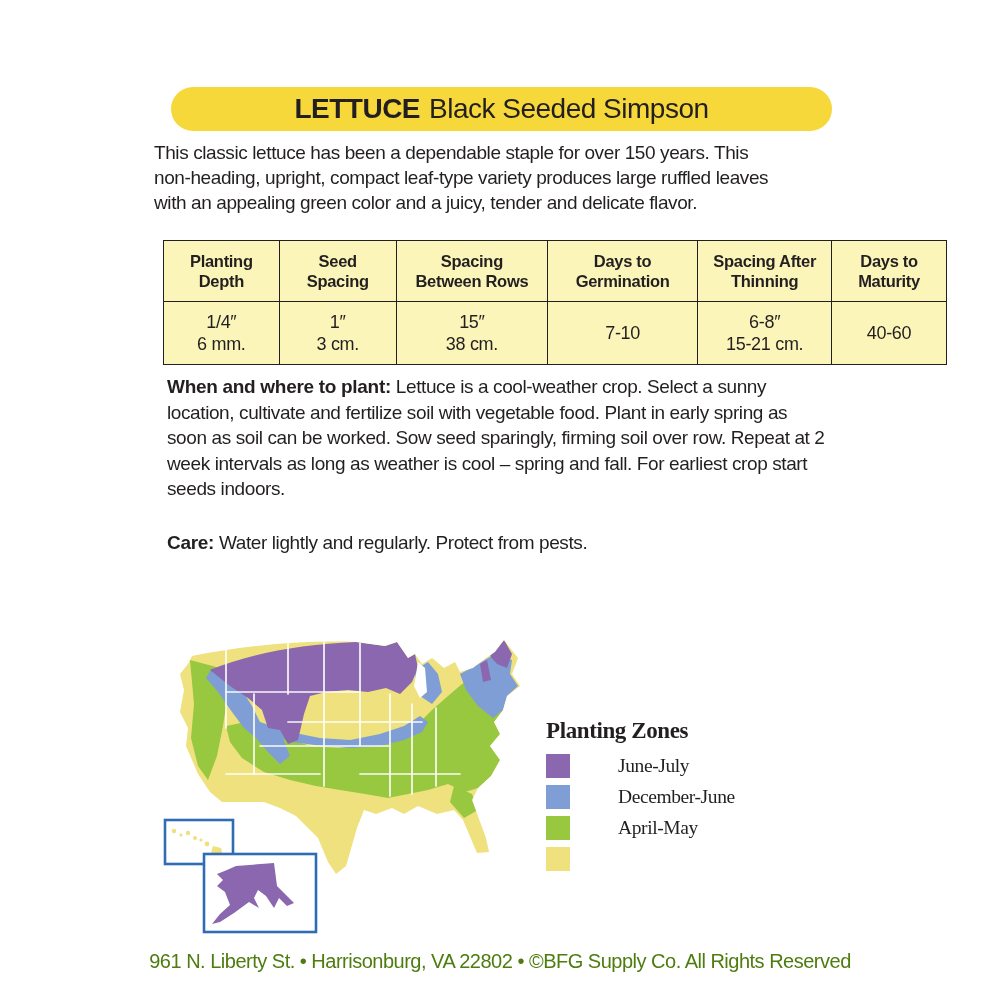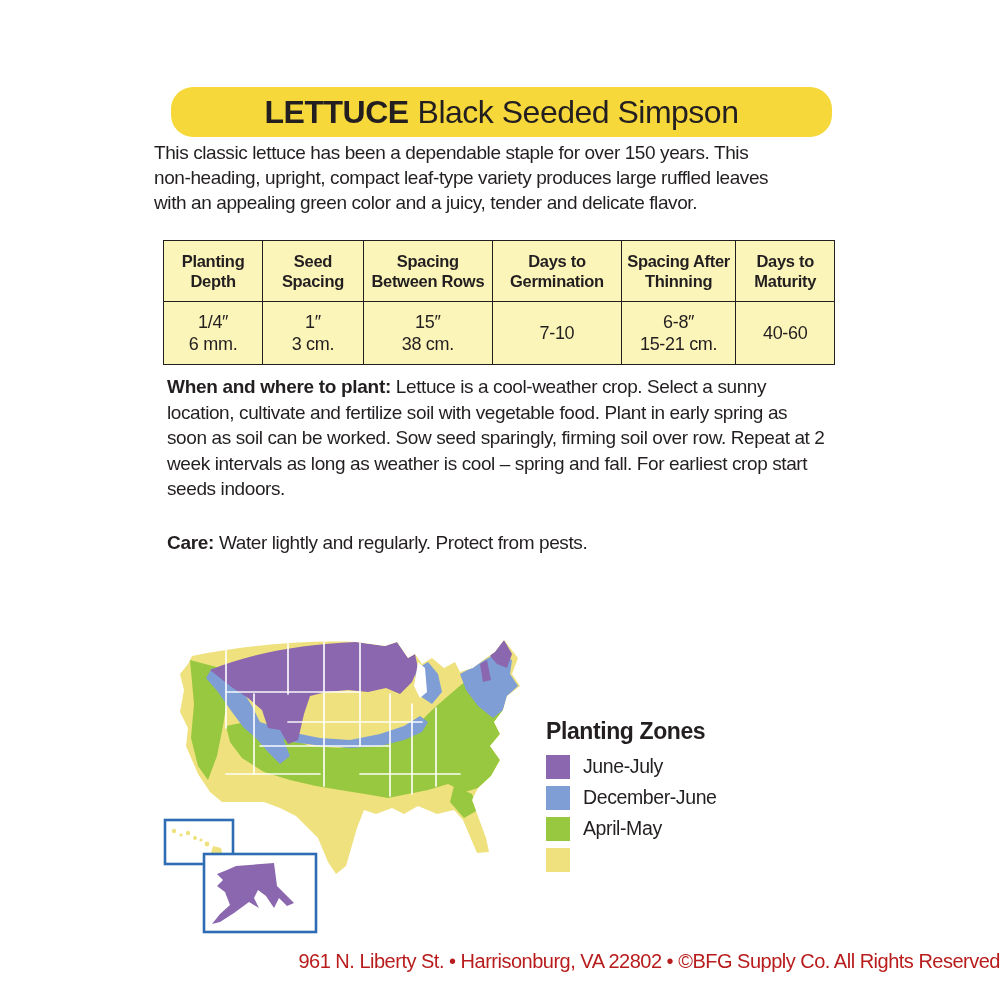--- a/index.html
+++ b/index.html
@@ -5,68 +5,68 @@
   html,body{margin:0;padding:0;}
   body{
     width:1000px;height:1000px;background:#ffffff;
     font-family:"Liberation Sans", sans-serif;
     color:#231f20;position:relative;overflow:hidden;
   }
   .page{position:absolute;inset:0;}
 
   
   .banner{
-    position:absolute;left:171px;top:87px;width:661px;height:50px;
+    position:absolute;left:171px;top:87px;width:661px;height:44px;
     border-radius:22px;display:flex;align-items:center;justify-content:center;
-    font-size:32px;letter-spacing:-0.5px;white-space:nowrap;
+    font-size:28px;letter-spacing:-0.5px;white-space:nowrap;
   }
   .banner .bold{font-weight:700;margin-right:9px;}
   .banner .reg{font-weight:500;}
 
   
   .desc{
     position:absolute;left:154px;top:140px;width:700px;
     font-size:19px;line-height:25px;letter-spacing:-0.4px;font-weight:500;
     white-space:pre-line;
   }
   .section{position:absolute;left:167px;width:706px;
     font-size:19px;line-height:25.5px;letter-spacing:-0.4px;font-weight:500;}
   .section .lead{font-weight:700;letter-spacing:-0.3px;}
   .section .body{white-space:pre-line;}
   .sec-plant{top:374px;}
   .sec-care{top:530px;}
   .sec-harvest{top:580px;}
 
   
   table.spec{
-    position:absolute;left:163px;top:240px;width:672px;height:117px;
+    position:absolute;left:163px;top:240px;width:784px;height:117px;
     border-collapse:collapse;table-layout:fixed;
   }
   table.spec td{
     border:1.6px solid #231f20;text-align:center;vertical-align:middle;
     white-space:pre-line;padding:2px 2px;
   }
   table.spec tr.hdr td{font-weight:700;font-size:16.5px;line-height:20px;letter-spacing:-0.3px;height:56px;}
   table.spec tr.val td{font-size:18px;line-height:22px;letter-spacing:-0.3px;height:58px;font-weight:500;}
   .c0{width:14.7%;} .c1{width:14.9%;} .c2{width:19.4%;}
   .c3{width:19.3%;} .c4{width:17.1%;} .c5{width:14.6%;}
 
   
   .mapwrap{position:absolute;left:160px;top:634px;width:700px;height:310px;}
   svg.usmap{position:absolute;left:0;top:0;}
-  .legend{position:absolute;left:386px;top:84px;width:300px;}
+  .legend{position:absolute;left:386px;top:84px;width:300px;font-family:Liberation Serif, serif;}
   .legend-title{font-size:23px;font-weight:700;letter-spacing:-0.4px;margin:0 0 9px 0;}
-  .legend-item{display:flex;align-items:center;margin-bottom:6px;height:25px;}
+  .legend-item{display:flex;align-items:center;margin-bottom:6px;height:25px;gap:35px;}
   .legend-swatch{width:24px;height:24px;margin-right:13px;flex:0 0 auto;}
   .legend-label{font-size:19.5px;letter-spacing:-0.4px;font-weight:500;}
 
   
   .footer{
-    position:absolute;left:0;top:950px;width:1000px;text-align:right;
-    font-size:20px;letter-spacing:-0.5px;font-weight:500;color:#b91c1c;
+    position:absolute;left:0;top:950px;width:1000px;text-align:center;
+    font-size:20px;letter-spacing:-0.5px;font-weight:500;color:#4d7c0f;
   }
 </style>
 </head>
 <body>
 
 <div class="page">
 
   <div class="banner" style="background-color: rgb(246, 216, 59);">
     <span class="bold">LETTUCE</span>
     <span class="reg">Black Seeded Simpson</span>

